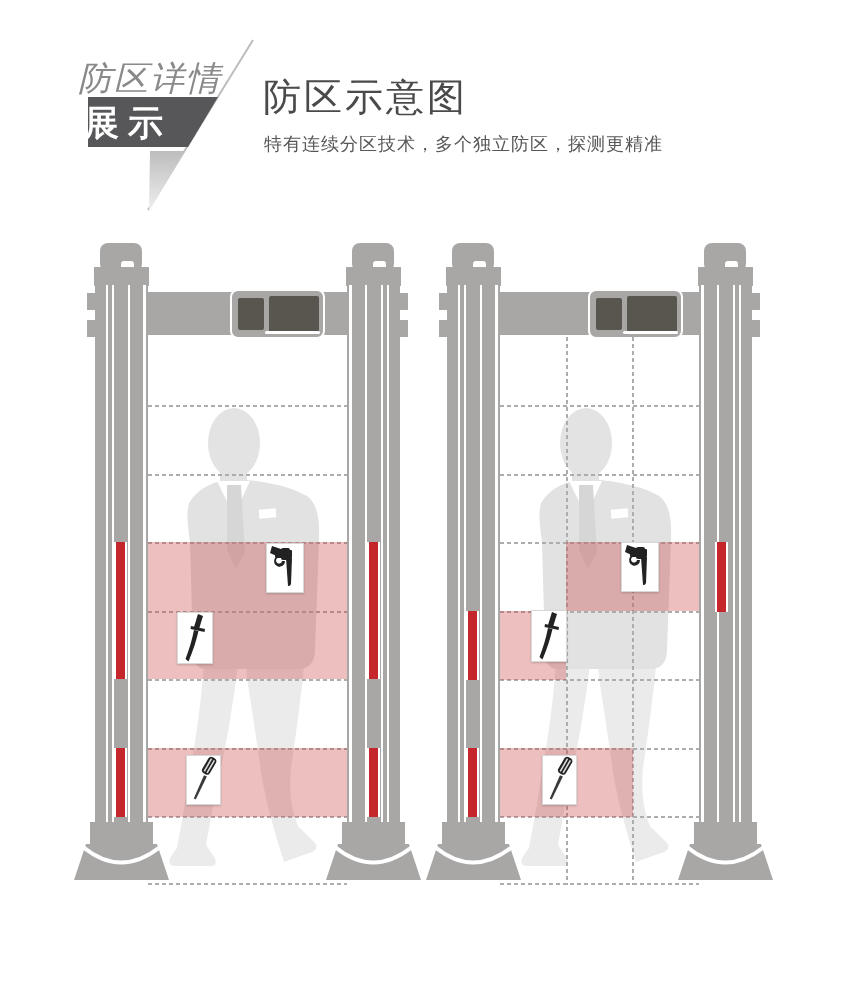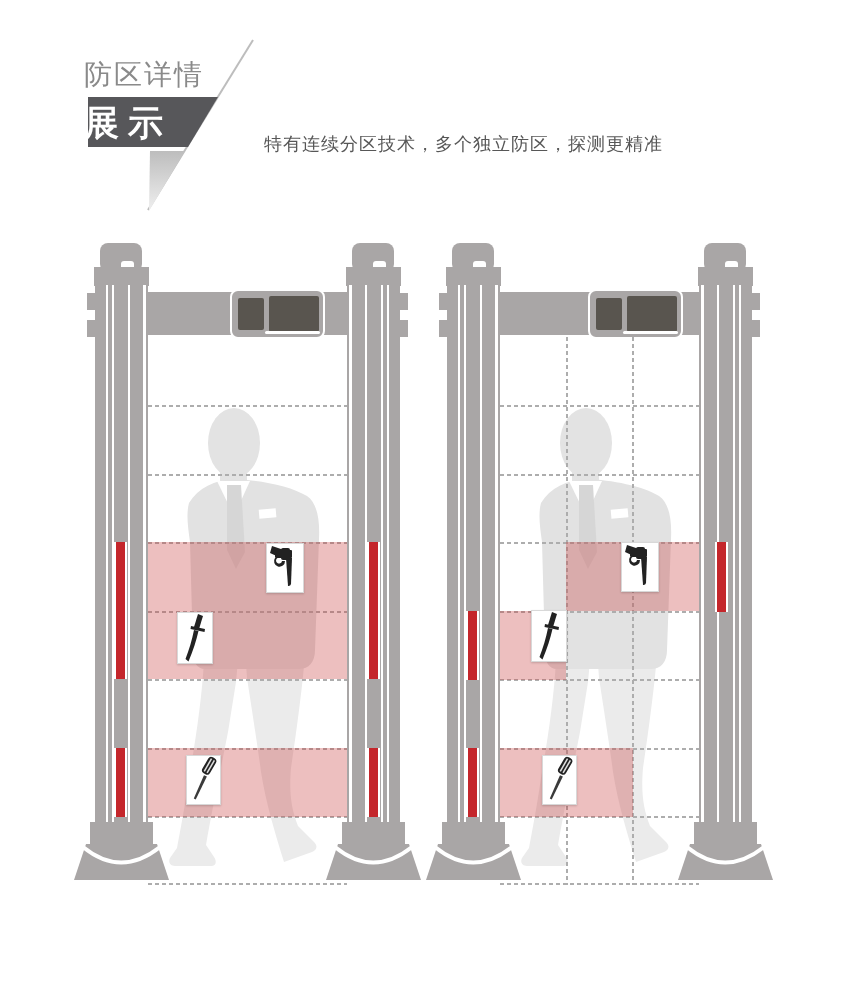--- a/index.html
+++ b/index.html
@@ -2,21 +2,21 @@
 <html style="--page-bg: #ffffff; --frame-gray: #a9a6a6; --screen-dark: #59554f; --alarm-red: #c4262b; --zone-pink: rgba(199,62,62,0.33); --silhouette: #e3e3e3; --silhouette-light: #ebebeb; --badge-dark: #57575a; --text-dark: #4a4a4a; --text-mid: #575757; --text-gray: #8a8a8a; --dash: #adadad; --card-border: #d8d8d8;"><head>
 <meta charset="utf-8">
 <style>
   html,body{margin:0;padding:0;}
   body{font-family:"Liberation Sans","DejaVu Sans",sans-serif;background:#fff;}
   .stage{position:relative;width:852px;height:993px;background:var(--page-bg,#fff);overflow:hidden;margin:0 auto;}
   .abs{position:absolute;}
 
   
   .badge-deco{left:75px;top:30px;width:190px;height:190px;}
-  .badge-label{left:84px;top:56px;font-size:28px;color:var(--text-gray);letter-spacing:2px;white-space:nowrap;}
+  .badge-label{left:78px;top:56px;font-size:34px;color:var(--text-gray);letter-spacing:2px;white-space:nowrap;font-style:italic;}
   .badge-box-label{left:84px;top:100px;font-size:35px;font-weight:bold;color:#fff;letter-spacing:9px;white-space:nowrap;}
   .main-title{left:263px;top:72px;font-size:38px;color:var(--text-dark);letter-spacing:3px;white-space:nowrap;}
   .subtitle{left:264px;top:132px;font-size:18px;color:var(--text-mid);letter-spacing:1px;white-space:nowrap;}
 
   
   .gate{position:absolute;top:237px;width:305px;height:720px;}
   .gate-8{left:95px;} .gate-24{left:447px;}
   .shaft{position:absolute;top:48px;width:53px;height:537px;background-color:var(--frame-gray);background-repeat:no-repeat;background-size:2px 100%,2px 100%,2px 100%,3px 100%;}
   .shaft-l{left:0;background-image:linear-gradient(#fff,#fff),linear-gradient(#fff,#fff),linear-gradient(#fff,#fff),linear-gradient(#fff,#fff);background-position:11px 0,17px 0,33px 0,48px 0;}
   .shaft-r{left:252px;background-image:linear-gradient(#fff,#fff),linear-gradient(#fff,#fff),linear-gradient(#fff,#fff),linear-gradient(#fff,#fff);background-position:40px 0,34px 0,18px 0,2px 0;}
@@ -108,20 +108,21 @@
 
 <div class="stage">
 
   <svg class="abs badge-deco" viewBox="0 0 190 190">
     <path d="M178,10 L73,180" stroke="#bdbdbd" stroke-width="2" fill="none"></path>
     <polygon points="13,67 143,67 113,117 13,117" fill="#57575a"></polygon>
     <polygon points="75,121 110,121 74,181" fill="url(#sliver)"></polygon>
   </svg>
   <div class="abs badge-label">防区详情</div>
   <div class="abs badge-box-label">展示</div>
+  <div class="abs main-title">防区示意图</div>
   <div class="abs subtitle">特有连续分区技术，多个独立防区，探测更精准</div>
 
   <div class="gate gate-8">
     <div class="handle handle-l">
         <div class="notch"></div>
       </div>
     <div class="handle handle-r">
         <div class="notch"></div>
       </div>
     <div class="cap cap-l"></div>

